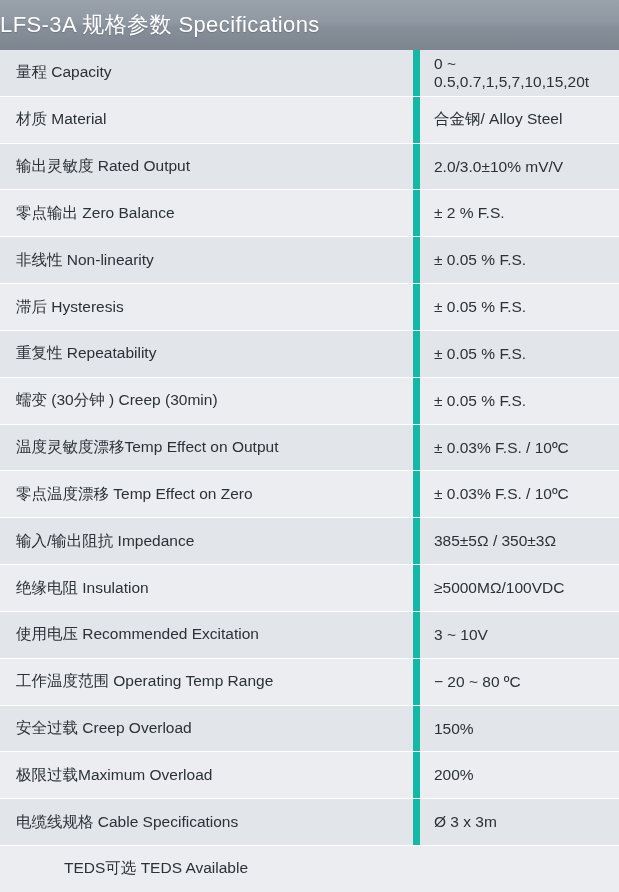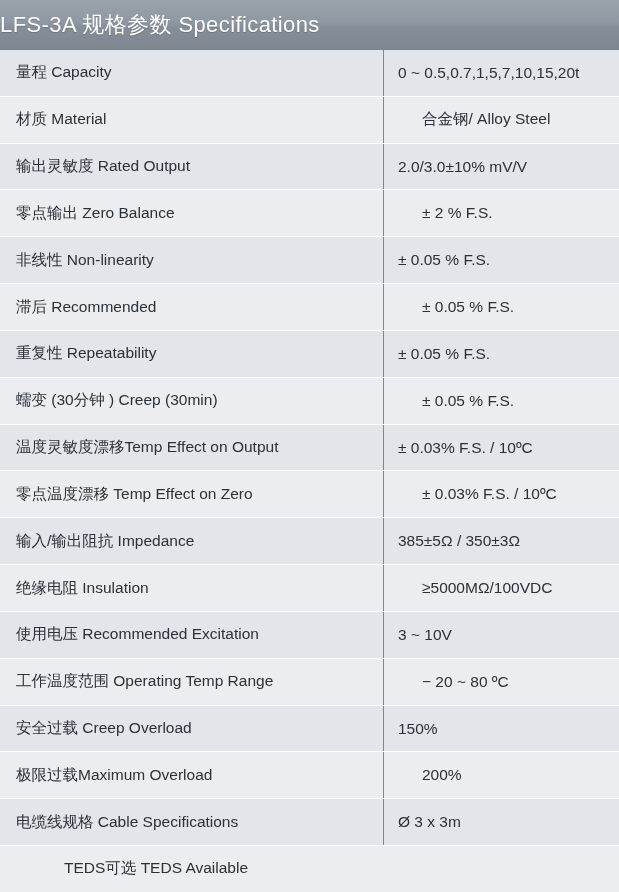--- a/index.html
+++ b/index.html
@@ -48,34 +48,33 @@
     border-bottom: 1px solid #ffffff;
   }
   .spec-row:last-child {
     border-bottom: none;
   }
   .spec-row.odd {
     background: #e2e5e9;
   }
   .spec-row.even {
     background: #ecedf0;
-    gap: 24px;
   }
   .cell {
     display: flex;
     align-items: center;
     font-size: 15.5px;
     color: #2b3138;
     box-sizing: border-box;
   }
   .cell-label {
-    width: 384px;
+    width: 420px;
     padding-left: 16px;
     padding-right: 8px;
-    border-right: 1px solid #14b8a6;
+    border-right: 7px solid #14b8a6;
   }
   .cell-value {
     flex: 1;
     padding-left: 14px;
     padding-right: 8px;
   }
   .spec-row.full .cell-label {
     border-right: none;
     width: auto;
     flex: 1;
@@ -112,21 +111,21 @@
       <div class="cell cell-label">零点输出  Zero Balance</div>
       <div class="cell cell-value">± 2 % F.S.</div>
     </div>
 
     <div class="spec-row odd">
       <div class="cell cell-label">非线性 Non-linearity</div>
       <div class="cell cell-value">± 0.05 % F.S.</div>
     </div>
 
     <div class="spec-row even">
-      <div class="cell cell-label">滞后 Recommended</div>
+      <div class="cell cell-label">滞后 Hysteresis</div>
       <div class="cell cell-value">± 0.05 % F.S.</div>
     </div>
 
     <div class="spec-row odd">
       <div class="cell cell-label">重复性 Repeatability</div>
       <div class="cell cell-value">± 0.05 % F.S.</div>
     </div>
 
     <div class="spec-row even">
       <div class="cell cell-label">蠕变 (30分钟 ) Creep (30min)</div>

